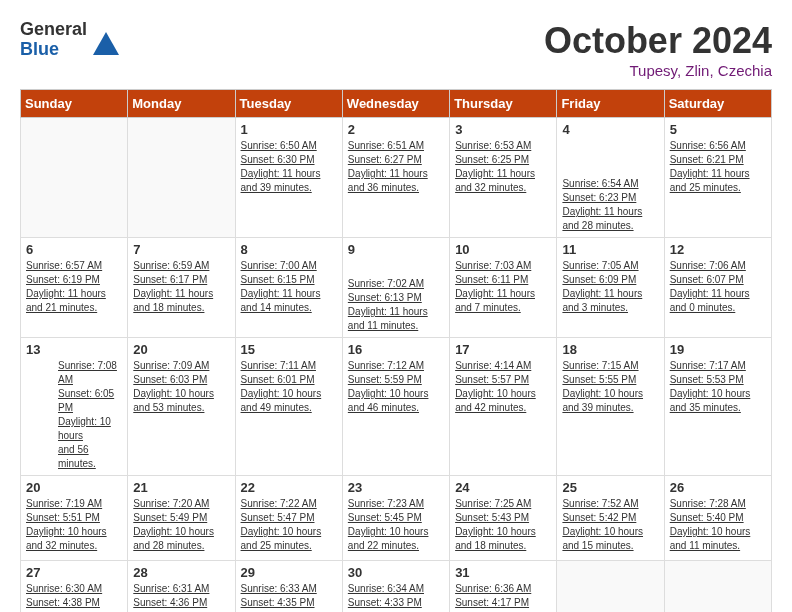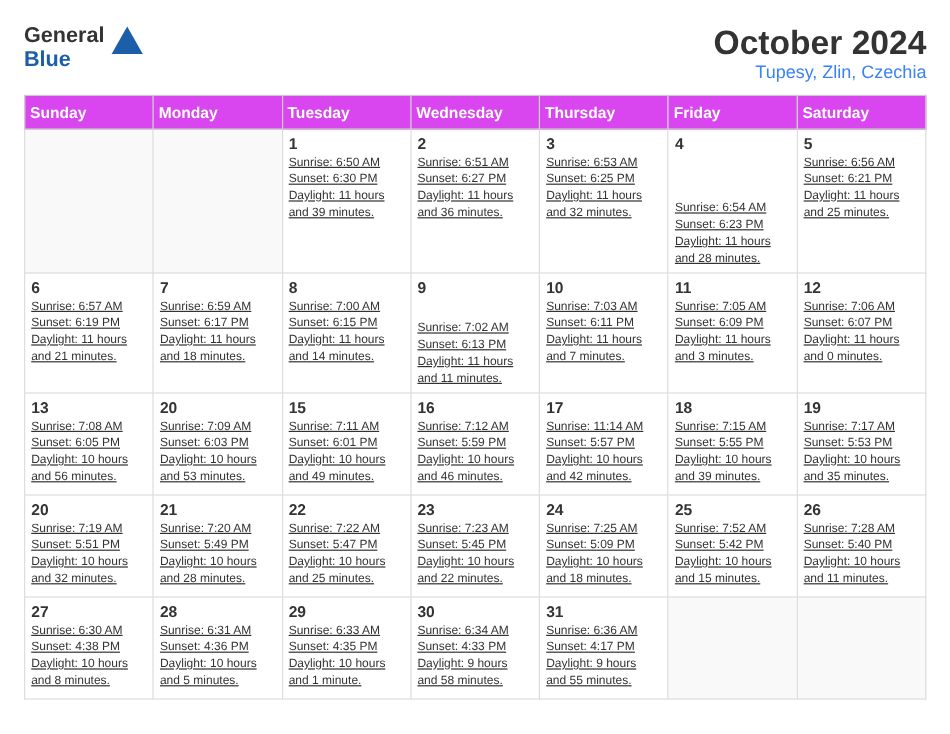--- a/index.html
+++ b/index.html
@@ -11,21 +11,21 @@
       padding: 20px;
     }
     .header {
       display: flex;
       justify-content: space-between;
       align-items: flex-start;
       margin-bottom: 10px;
     }
     .logo {
       display: flex;
-      align-items: flex-start;
+      align-items: flex-end;
     }
     .logo-text {
       display: flex;
       flex-direction: column;
       line-height: 1.1;
     }
     .logo-general {
       font-size: 18px;
       font-weight: bold;
       color: #333;
@@ -37,35 +37,35 @@
     }
     .logo-icon {
       width: 30px;
       height: 30px;
       margin-left: 4px;
     }
     .title-section {
       text-align: right;
     }
     .month-title {
-      font-size: 28px;
+      font-size: 36px;
       font-weight: bold;
       color: #333;
     }
     .location {
       font-size: 15px;
-      color: #3b82f6;
+      color: #701a75;
     }
     table {
       width: 100%;
       border-collapse: collapse;
       table-layout: fixed;
     }
     th {
-      background-color: #d946ef;
+      background-color: #c2410c;
       color: #fff;
       padding: 6px 4px;
       font-size: 13px;
       text-align: left;
       border: 1px solid #ccc;
     }
     td {
       vertical-align: top;
       padding: 4px 5px;
       font-size: 10.5px;
@@ -206,21 +206,21 @@
           <div class="day-num">12</div>
           <div class="day-info" style="white-space: pre-line;">Sunrise: 7:06 AM
 Sunset: 6:07 PM
 Daylight: 11 hours
 and 0 minutes.</div>
         </td>
       </tr>
       <tr>
         <td>
           <div class="day-num">13</div>
-          <div class="day-info" style="white-space: pre-line;">Sunrise: 7:08 AM
+          <div class="day-info" style="white-space: pre-line; margin-left: 32px;">Sunrise: 7:08 AM
 Sunset: 6:05 PM
 Daylight: 10 hours
 and 56 minutes.</div>
         </td>
         <td>
           <div class="day-num">20</div>
           <div class="day-info" style="white-space: pre-line;">Sunrise: 7:09 AM
 Sunset: 6:03 PM
 Daylight: 10 hours
 and 53 minutes.</div>
@@ -234,21 +234,21 @@
         </td>
         <td>
           <div class="day-num">16</div>
           <div class="day-info" style="white-space: pre-line;">Sunrise: 7:12 AM
 Sunset: 5:59 PM
 Daylight: 10 hours
 and 46 minutes.</div>
         </td>
         <td>
           <div class="day-num">17</div>
-          <div class="day-info" style="white-space: pre-line;">Sunrise: 11:14 AM
+          <div class="day-info" style="white-space: pre-line;">Sunrise: 4:14 AM
 Sunset: 5:57 PM
 Daylight: 10 hours
 and 42 minutes.</div>
         </td>
         <td>
           <div class="day-num">18</div>
           <div class="day-info" style="white-space: pre-line;">Sunrise: 7:15 AM
 Sunset: 5:55 PM
 Daylight: 10 hours
 and 39 minutes.</div>
@@ -286,21 +286,21 @@
         <td>
           <div class="day-num">23</div>
           <div class="day-info" style="white-space: pre-line;">Sunrise: 7:23 AM
 Sunset: 5:45 PM
 Daylight: 10 hours
 and 22 minutes.</div>
         </td>
         <td>
           <div class="day-num">24</div>
           <div class="day-info" style="white-space: pre-line;">Sunrise: 7:25 AM
-Sunset: 5:09 PM
+Sunset: 5:43 PM
 Daylight: 10 hours
 and 18 minutes.</div>
         </td>
         <td>
           <div class="day-num">25</div>
           <div class="day-info" style="white-space: pre-line;">Sunrise: 7:52 AM
 Sunset: 5:42 PM
 Daylight: 10 hours
 and 15 minutes.</div>
         </td>

